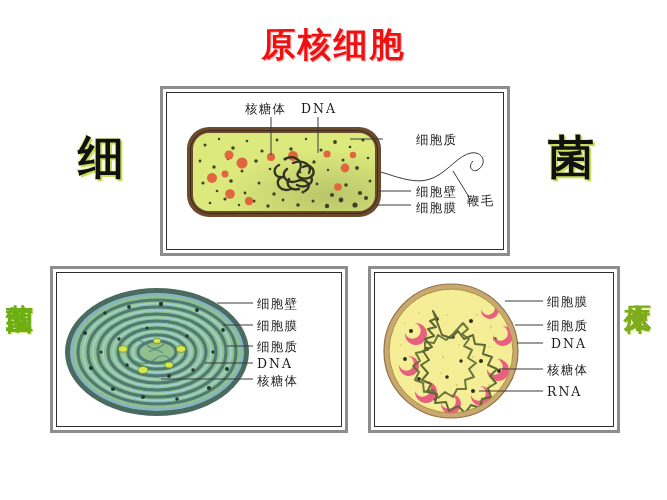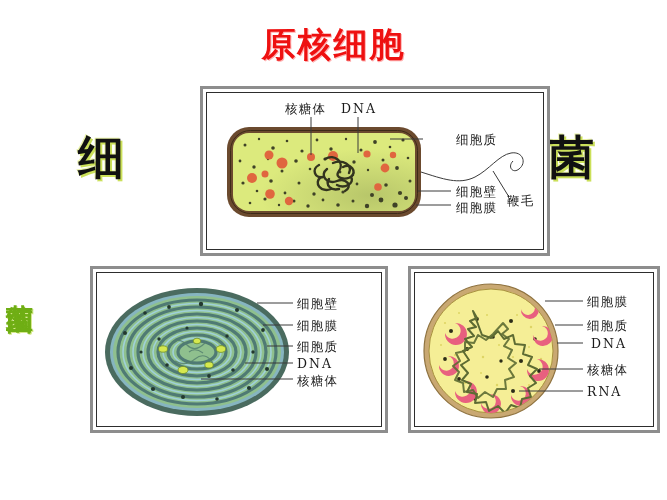--- a/index.html
+++ b/index.html
@@ -42,21 +42,20 @@
   }
   #label-lan{left:6px;top:283px;color:#6fae14;text-shadow:1px 1px 0 #d6e98e;}
   #label-zhi{left:624px;top:283px;color:#7eab1b;text-shadow:1px 1px 0 #dbe9a0;}
 
   
   .frame{
     position:absolute;
     background:#ffffff;
     border:3px solid #8d8d8d;
     box-sizing:border-box;
-    margin-left:40px;
   }
   .frame .inner{
     position:absolute;left:3px;top:3px;right:3px;bottom:3px;
     border:1.5px solid #2d2d2d;
     box-sizing:border-box;
     background:#fff;
     overflow:hidden;
   }
   #frame-bacteria{left:160px;top:86px;width:350px;height:170px;}
   #frame-cyano{left:50px;top:266px;width:298px;height:167px;}

